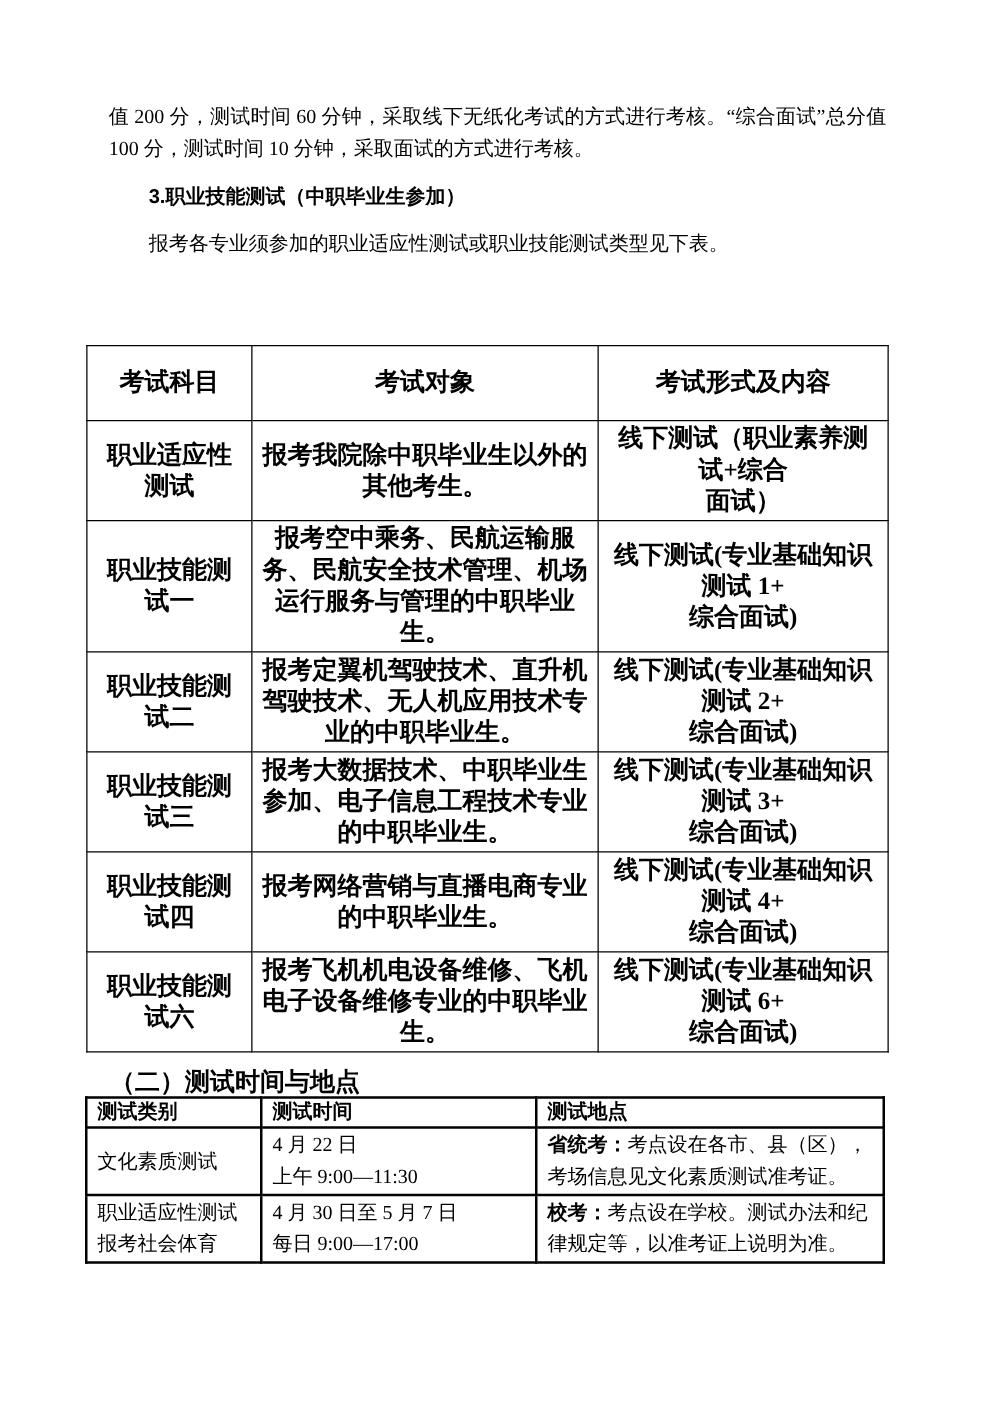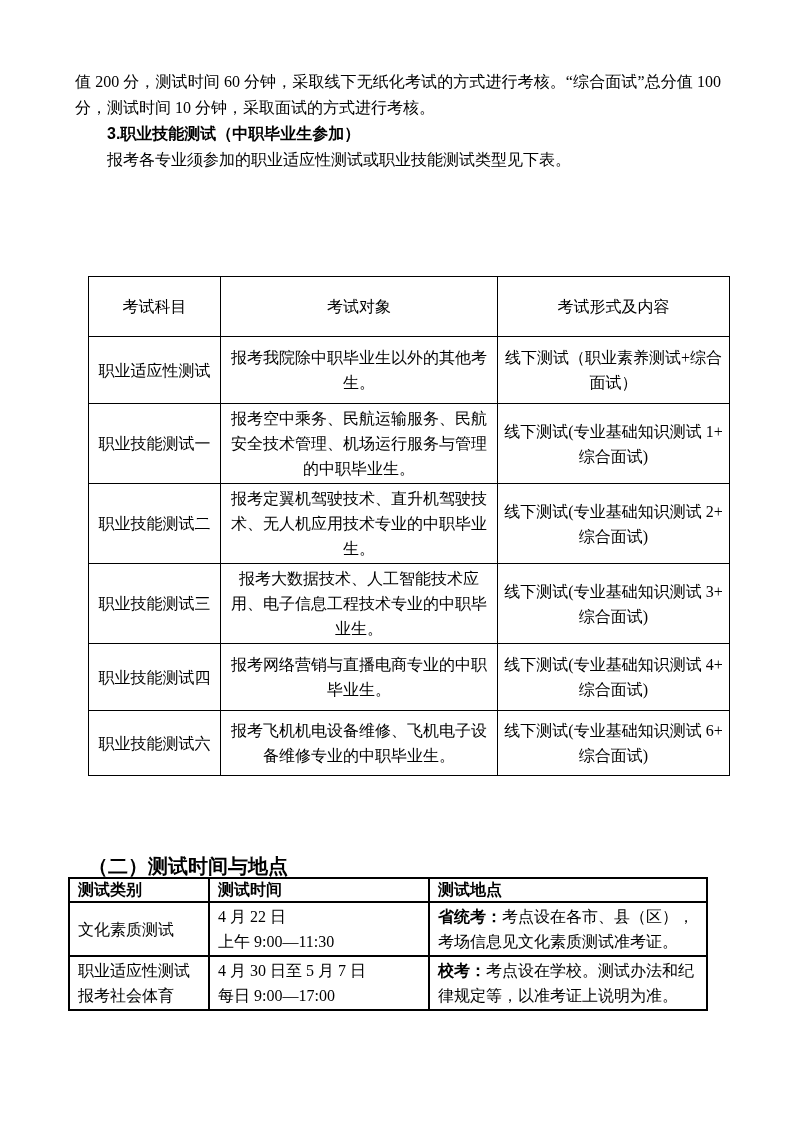--- a/index.html
+++ b/index.html
@@ -6,31 +6,31 @@
   .page {
     position:relative; width:793px; height:1122px; background:#ffffff;
     font-family:"Liberation Serif","DejaVu Serif",serif; color:#000;
     overflow:hidden;
   }
   
   .textblock {
     position:absolute; left:75px; top:69px; width:646px;
     font-size:16px; line-height:26px; text-align:justify;
   }
-  .textblock p { margin:0; }
+  .textblock p { margin:12px; }
   .indent { text-indent:2em; }
   .hei {
     font-family:"Liberation Sans","DejaVu Sans",sans-serif; font-weight:bold;
   }
   .h3 { text-indent:2em; }
 
   
   table.t1 {
-    position:absolute; left:88px; top:276px; width:641px;
-    border-collapse:collapse; table-layout:fixed; font-size:16px;
+    position:absolute; left:69px; top:276px; width:641px;
+    border-collapse:collapse; table-layout:fixed; font-size:20px;font-weight:bold;
   }
   table.t1 td {
     border:1px solid #000; text-align:center; vertical-align:middle;
     line-height:25px; padding:2px 6px; overflow:hidden;
   }
   table.t1 tr:nth-child(1){height:60px}
   table.t1 tr:nth-child(2){height:67px}
   table.t1 tr:nth-child(3){height:75px}
   table.t1 tr:nth-child(4){height:78px}
   table.t1 tr:nth-child(5){height:75px}
@@ -100,21 +100,21 @@
     <tr>
       <td>职业技能测试二</td>
       <td>报考定翼机驾驶技术、直升机驾驶技术、无人机应用技术专业的中职毕业生。</td>
       <td>
         <div>线下测试(专业基础知识测试 2+</div>
         <div>综合面试)</div>
       </td>
     </tr>
     <tr>
       <td>职业技能测试三</td>
-      <td>报考大数据技术、人工智能技术应用、电子信息工程技术专业的中职毕业生。</td>
+      <td>报考大数据技术、中职毕业生参加、电子信息工程技术专业的中职毕业生。</td>
       <td>
         <div>线下测试(专业基础知识测试 3+</div>
         <div>综合面试)</div>
       </td>
     </tr>
     <tr>
       <td>职业技能测试四</td>
       <td>报考网络营销与直播电商专业的中职毕业生。</td>
       <td>
         <div>线下测试(专业基础知识测试 4+</div>

